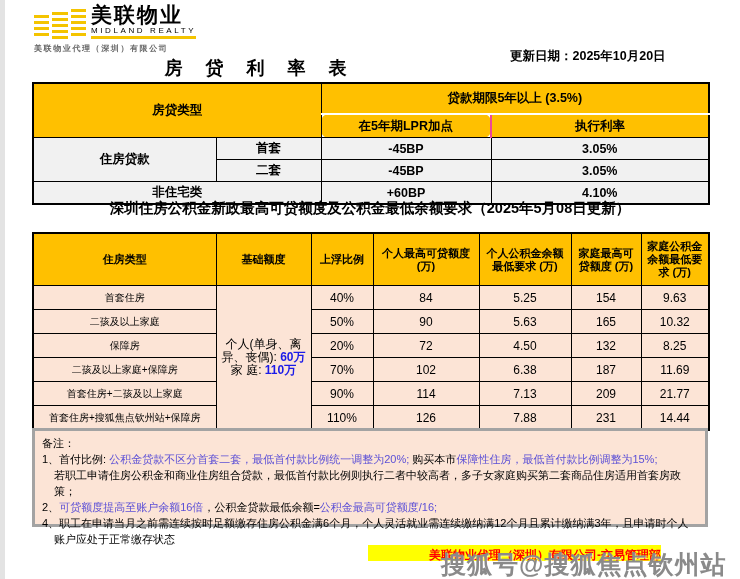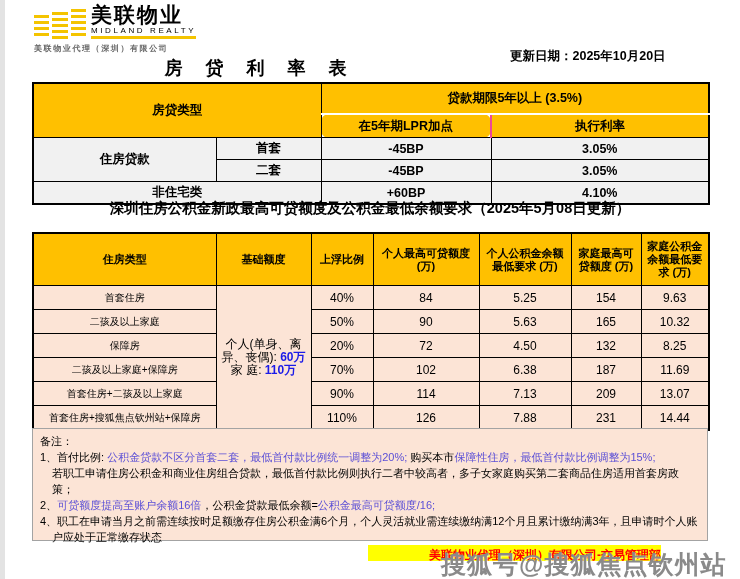--- a/index.html
+++ b/index.html
@@ -44,22 +44,22 @@
     font-size:14.5px;font-weight:bold;white-space:nowrap;}
 
   .fund-table{top:232px;width:676px;border:2px solid #000;}
   .fund-table tr.head td{background:#FFC000;font-weight:bold;font-size:11px;height:51px;padding:0 2px;line-height:13px;}
   .fund-table tr.body td{background:#FCE4D6;font-size:12px;height:21px;}
   .fund-table tr.body td.type{font-size:10px;margin-left:24px;}
   .fund-table td.base-cell{font-size:11.5px;line-height:13px;padding:3px 3px;margin-left:24px;}
   .blue{color:#1b1be8;font-weight:bold;}
 
   
-  .notes{position:absolute;left:32px;top:428px;width:676px;height:113px;box-sizing:border-box;
-    background:#FCE4D6;border:1px solid #a3a3a3;padding:4px 7px;font-size:11px;line-height:16px;}
+  .notes{position:absolute;left:32px;top:428px;width:676px;height:99px;box-sizing:border-box;
+    background:#FCE4D6;border:3px solid #a3a3a3;padding:4px 7px;font-size:11px;line-height:16px;}
   .notes .indent{margin-left:12px;}
   .notes .hang{padding-left:12px;text-indent:-12px;}
   .purple{color:#5b4fd6;}
 
   
   .footer-bar{position:absolute;left:368px;top:545px;width:293px;height:16px;background:#FFFF00;
     text-align:right;}
   .footer-text{color:#ff0000;font-weight:bold;font-size:12px;line-height:16px;white-space:nowrap;}
   .watermark{position:absolute;left:441px;top:548px;font-size:25px;font-weight:bold;color:#8a8a8a;
     white-space:nowrap;letter-spacing:1px;text-shadow:1px 1px 0 rgba(255,255,255,.55);z-index:5;}
@@ -179,21 +179,21 @@
     <td>6.38</td>
     <td>187</td>
     <td>11.69</td>
   </tr>
   <tr class="body">
     <td class="type">首套住房+二孩及以上家庭</td>
     <td>90%</td>
     <td>114</td>
     <td>7.13</td>
     <td>209</td>
-    <td>13.07</td>
+    <td>21.77</td>
   </tr>
   <tr class="body">
     <td class="type">首套住房+搜狐焦点钦州站+保障房</td>
     <td>110%</td>
     <td>126</td>
     <td>7.88</td>
     <td>231</td>
     <td>14.44</td>
   </tr>
 </tbody>

